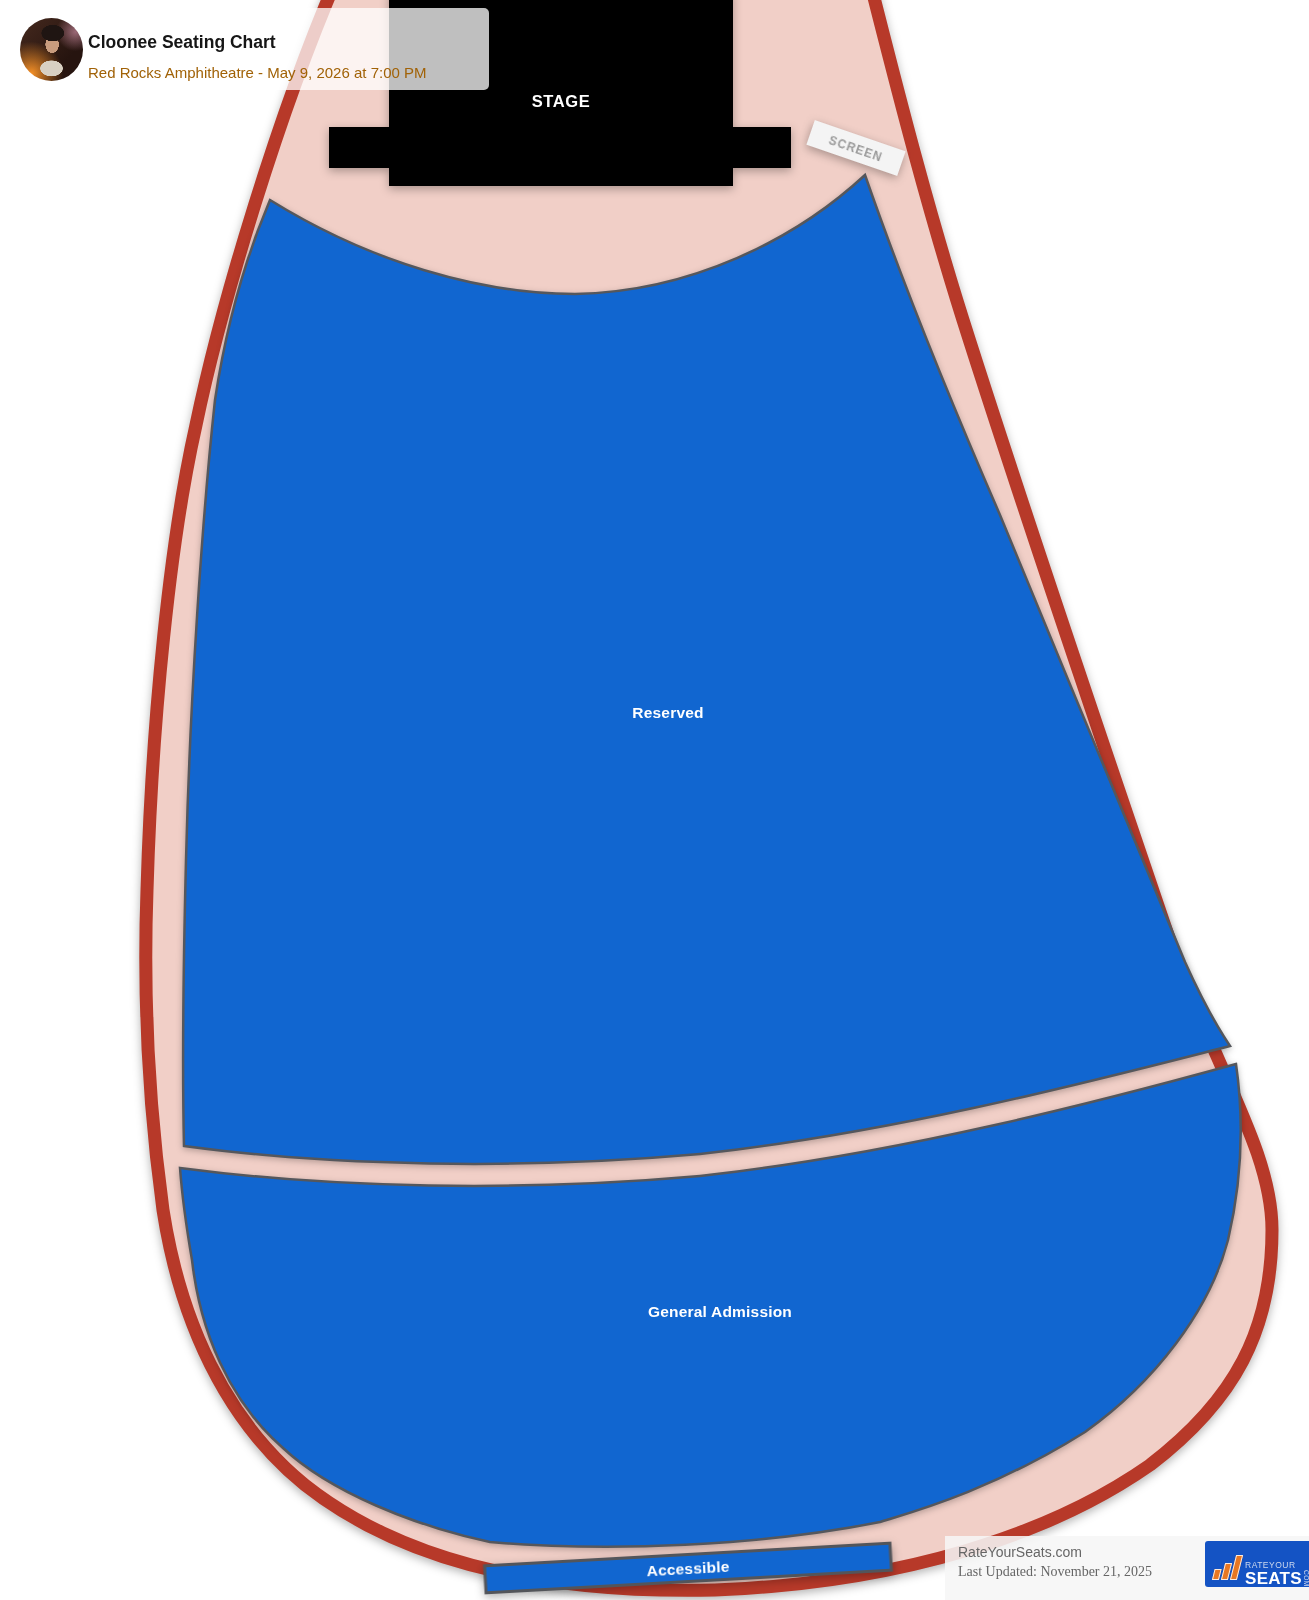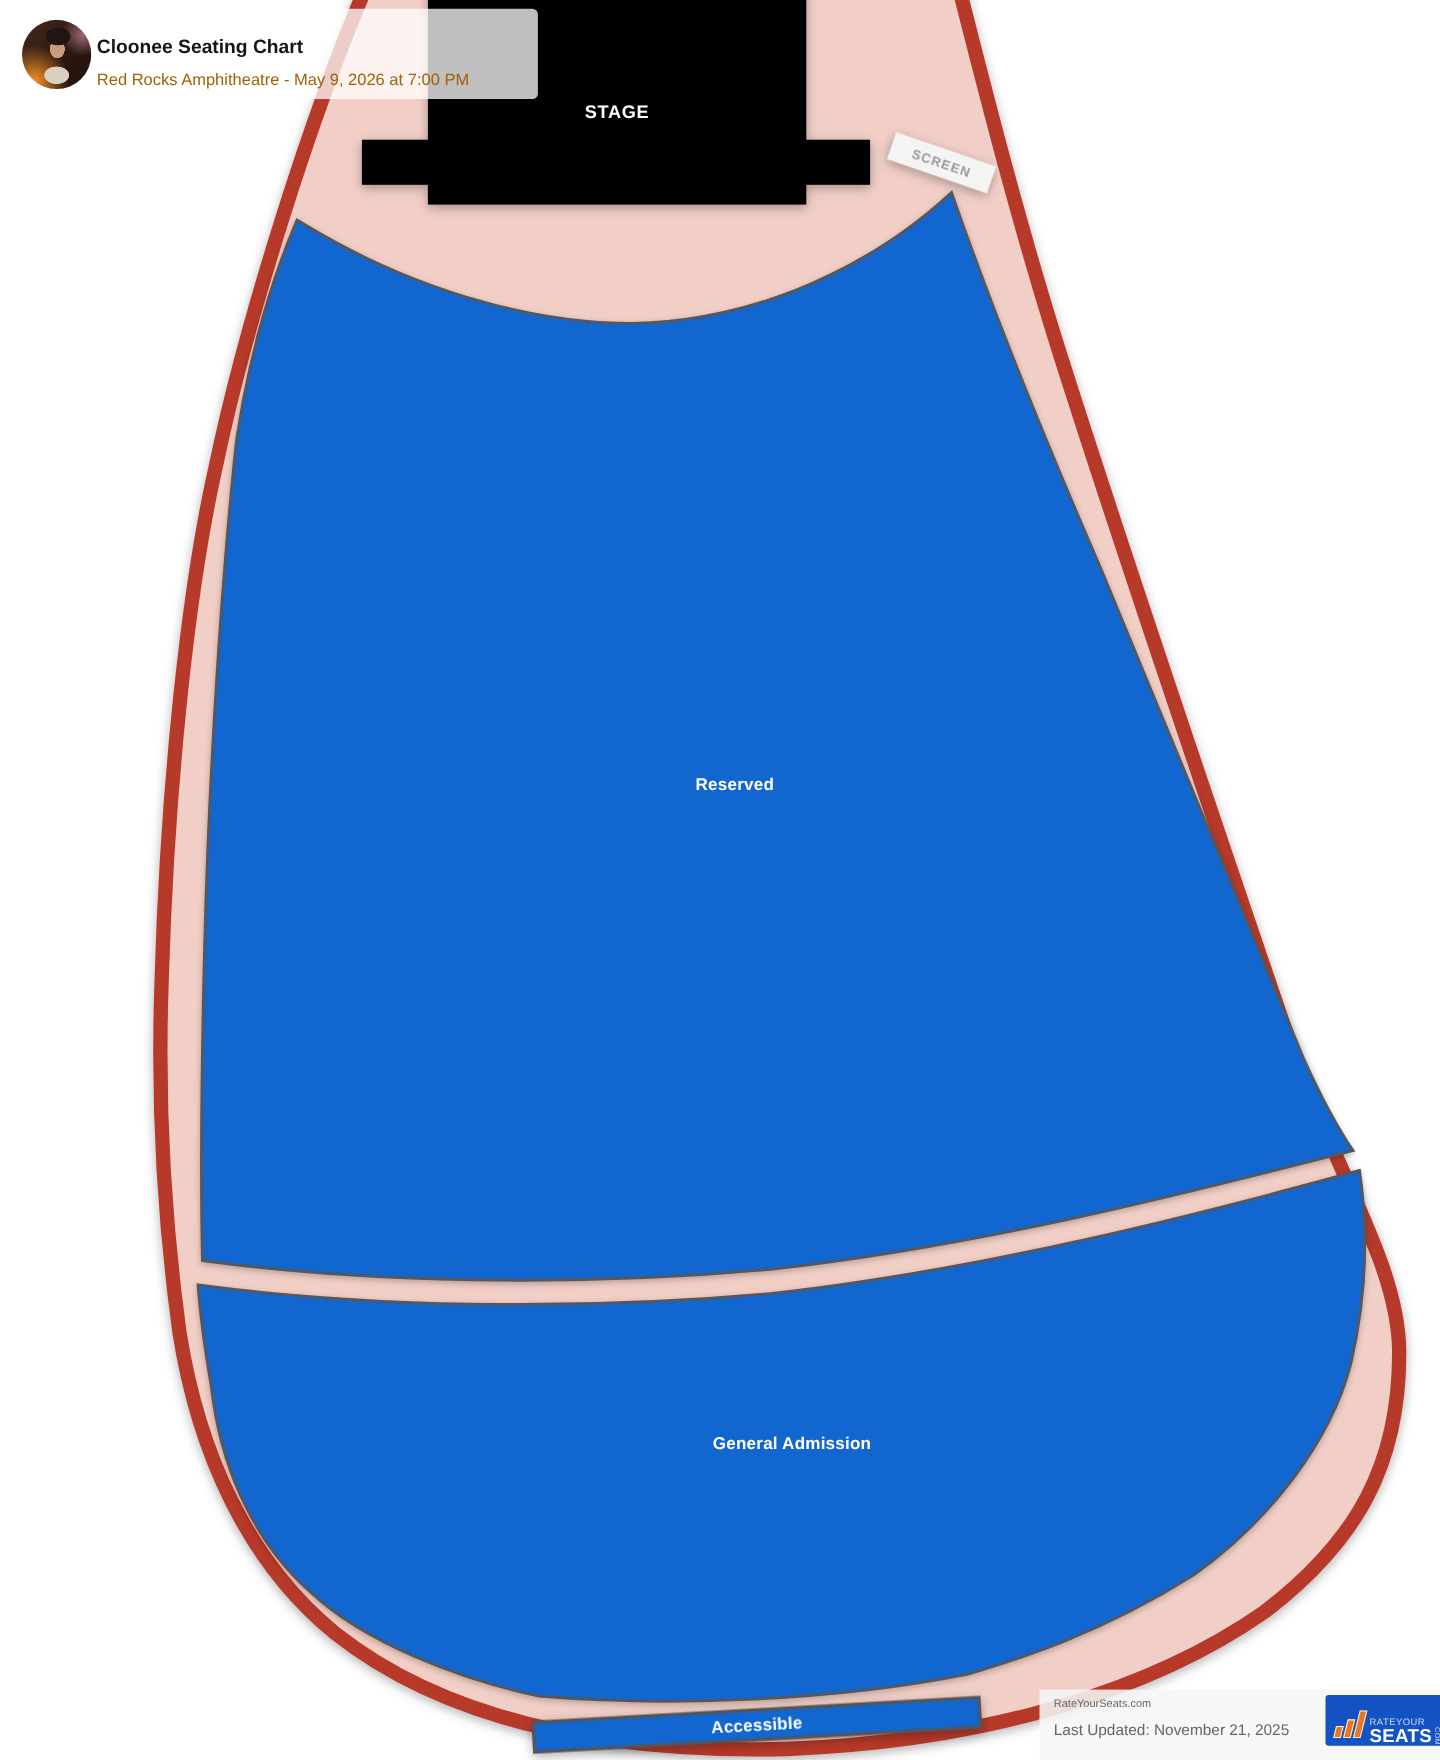--- a/index.html
+++ b/index.html
@@ -23,22 +23,22 @@
             radial-gradient(ellipse 20px 14px at 50% 80%, #d8d0c2 55%, rgba(216,208,194,0) 58%),
             radial-gradient(circle at 18% 88%, rgba(255,150,40,.95), rgba(255,150,40,0) 42%),
             radial-gradient(circle at 88% 22%, rgba(245,170,200,.55), rgba(245,170,200,0) 26%),
             linear-gradient(135deg, #45291e, #26140f 70%);}
   .hdr-title{position:absolute;left:82px;top:24px;font-size:17.5px;font-weight:bold;color:#161616;}
   .hdr-sub{position:absolute;left:82px;top:56px;font-size:15px;color:#a16207;}
 
   
   .footer-card{position:absolute;left:945px;top:1536px;width:364px;height:64px;
                background:rgba(246,246,246,.88);}
-  .ftr-line1{position:absolute;left:13px;top:8px;font-size:10px;color:#666;}
-  .ftr-line2{position:absolute;left:13px;top:28px;font-size:14px;color:#666;}
+  .ftr-line1{position:absolute;left:13px;top:8px;font-size:14px;color:#666;}
+  .ftr-line2{position:absolute;left:13px;top:28px;font-size:14px;color:#666;font-family:Liberation Serif, serif;}
   .logo-box{position:absolute;left:1179px;top:1541px;width:118px;height:46px;background:#1453c4;
             border-radius:3px;display:flex;align-items:flex-end;padding:0 6px;box-sizing:border-box;margin-left:26px;}
   .logo-icon{display:flex;align-items:flex-end;gap:2px;transform:skewX(-14deg);margin:0 5px 7px 4px;}
   .logo-icon i{display:block;width:5px;background:#e87722;border:1px solid rgba(255,255,255,.85);}
   .logo-words{display:flex;flex-direction:column;line-height:1;}
   .logo-top{font-size:8.5px;color:#ccd8ee;letter-spacing:.5px;margin-bottom:1px;}
   .logo-main{font-size:17px;font-weight:bold;color:#ffffff;letter-spacing:.3px;}
   .logo-suffix{writing-mode:vertical-rl;font-size:6.5px;color:#ccd8ee;letter-spacing:.5px;
                margin-left:1px;margin-top:9px;}
 </style>

